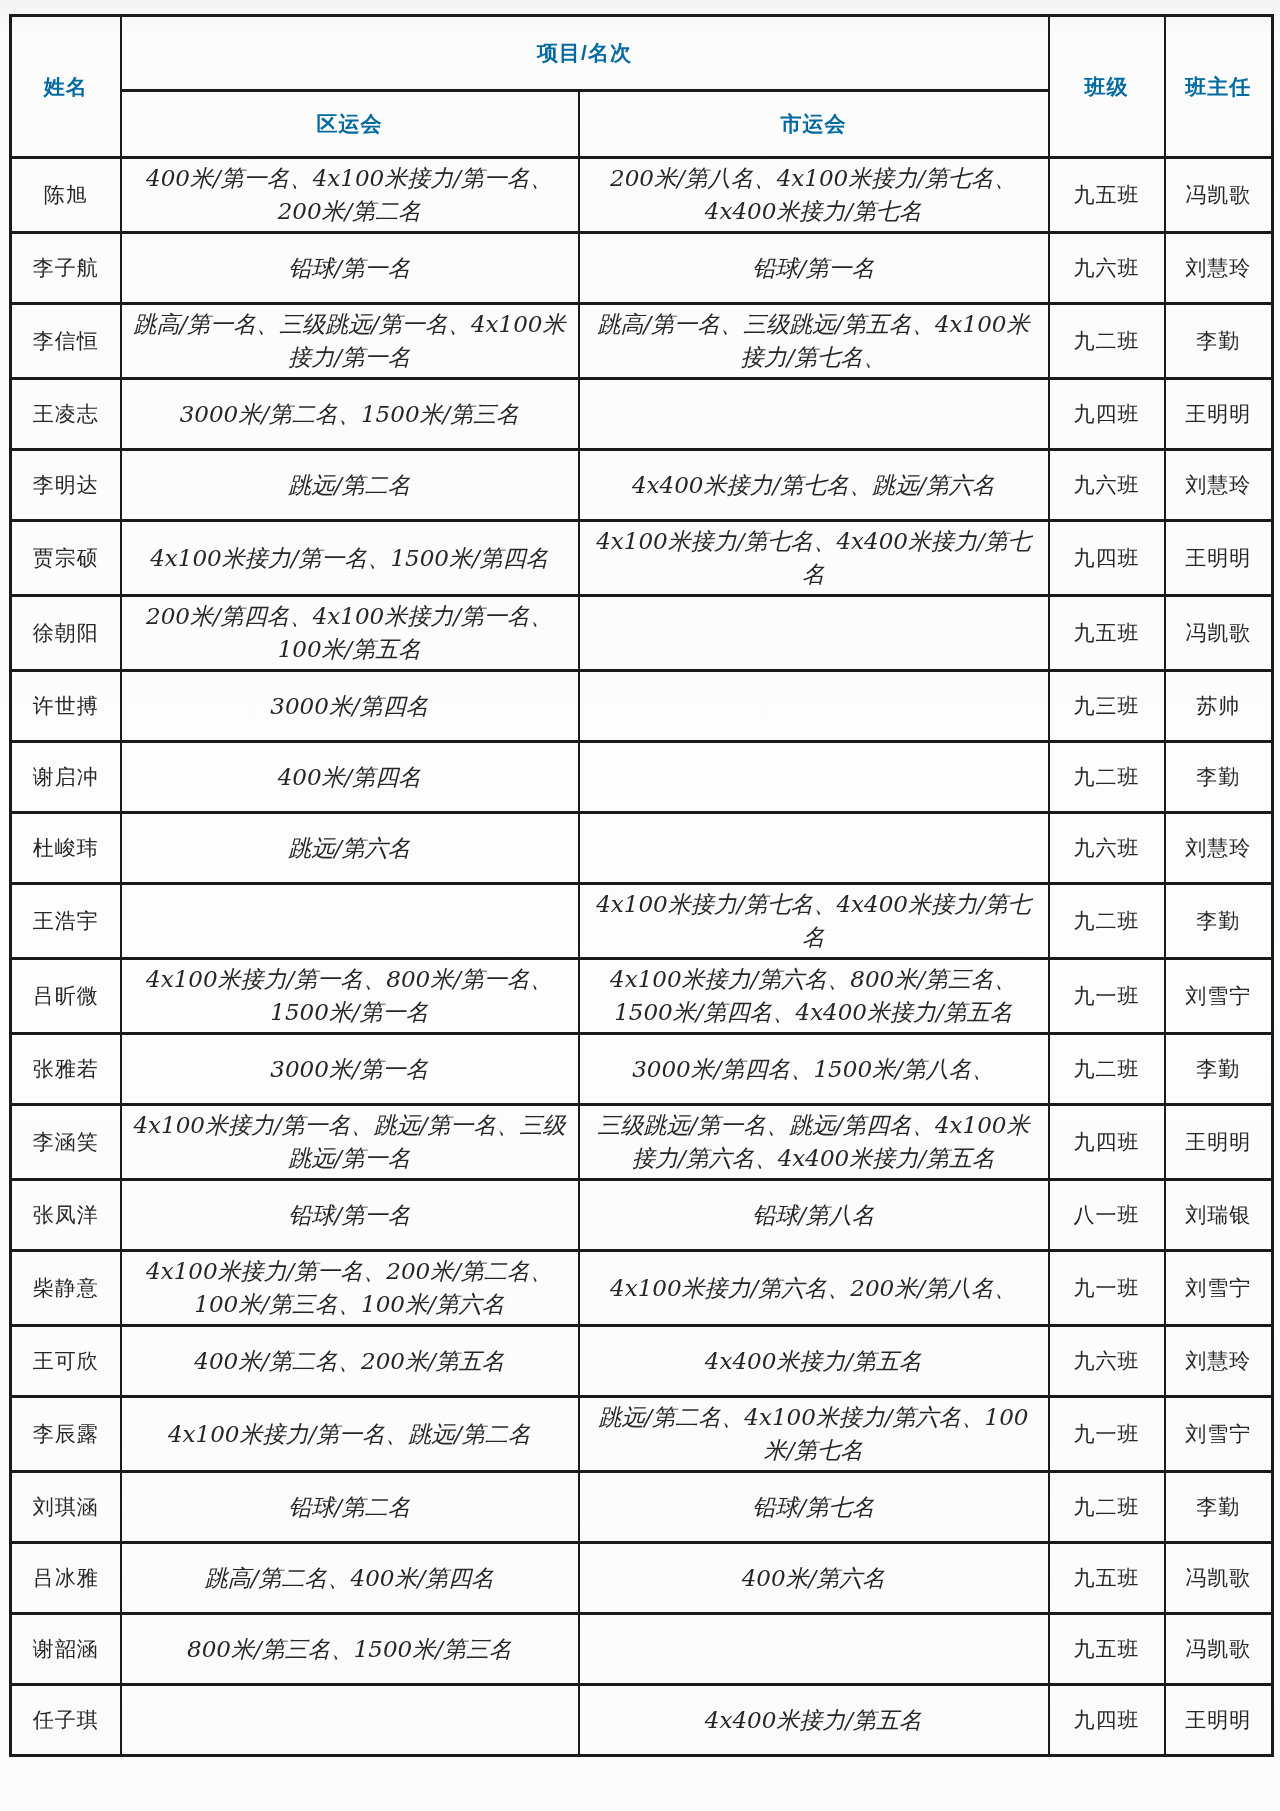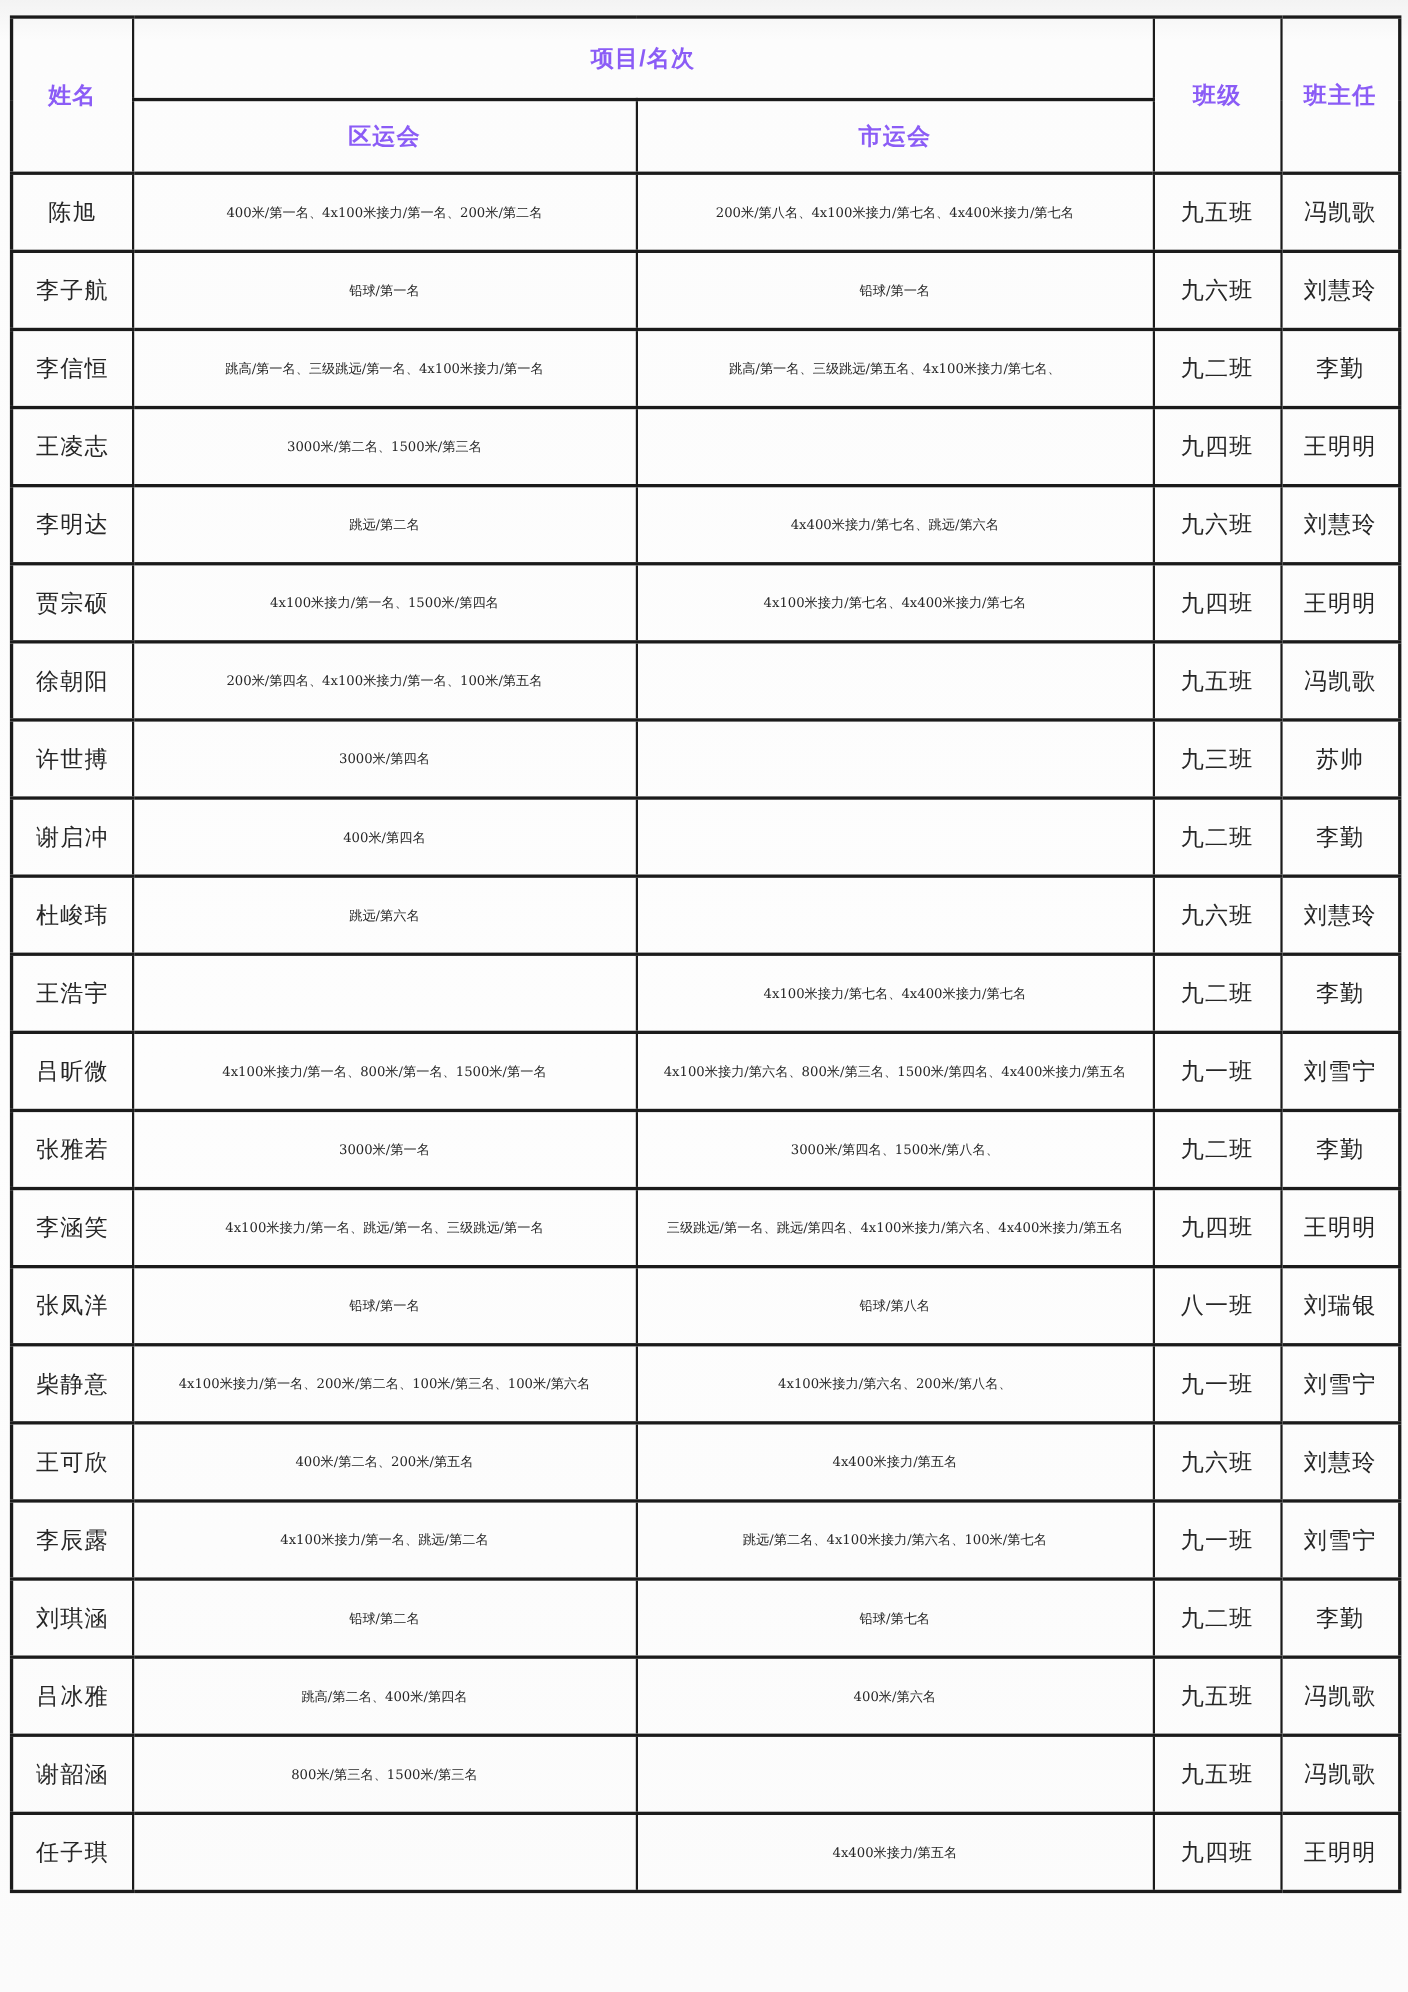--- a/index.html
+++ b/index.html
@@ -30,34 +30,35 @@
     text-align: center;
     vertical-align: middle;
     padding: 3px 8px;
     overflow: hidden;
   }
   thead th {
     font-family: "Liberation Sans", sans-serif;
     font-weight: 600;
     font-size: 21px;
     letter-spacing: 1px;
-    color: #8b5cf6;
+    color: #0369a1;
   }
   .h-top    { height: 66px; }
   .h-sub    { height: 58px; }
   tbody td  { height: 62px; font-size: 20px; line-height: 33px; }
   td.c-name, td.c-class, td.c-teacher {
     font-family: "DejaVu Serif", serif;
     font-size: 21px;
     letter-spacing: 1px;
     white-space: nowrap;
   }
   td.c-district, td.c-city {
     font-family: "DejaVu Serif", serif;
-    font-size: 12px;
+    font-style: italic; 
+    font-size: 23px;
   }
 </style>
 </head>
 <body>
 
 <div class="sheet">
   <table class="results">
     <colgroup>
       <col style="width:110px">
       <col style="width:458px">

